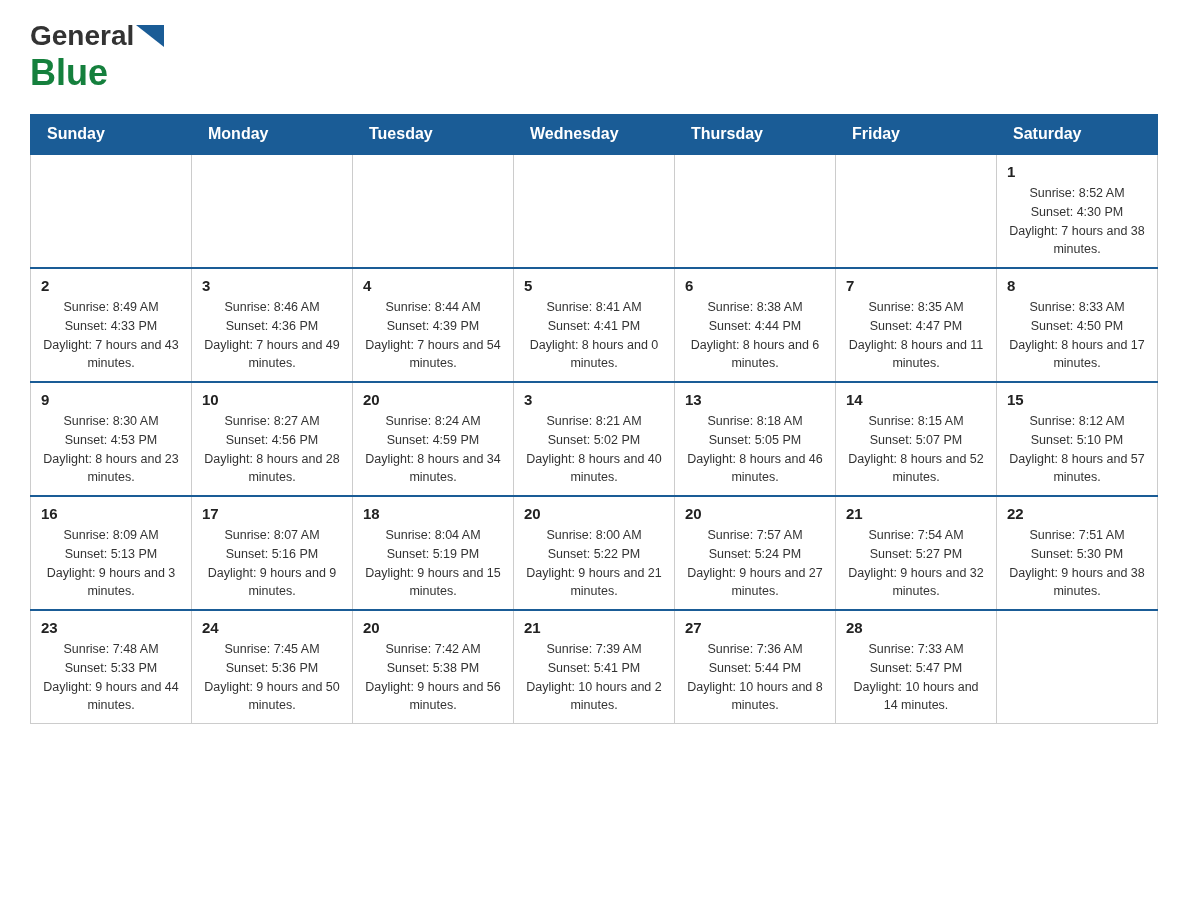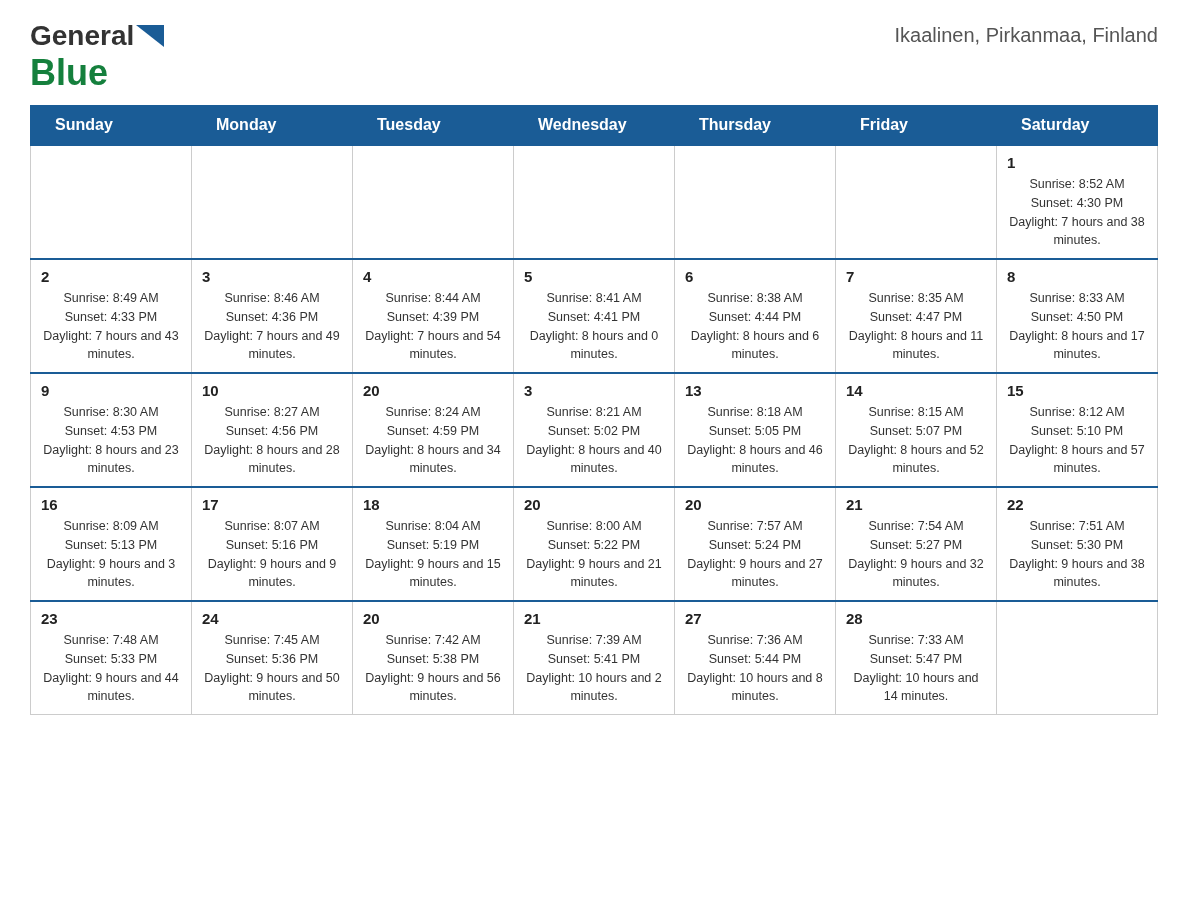--- a/index.html
+++ b/index.html
@@ -7,21 +7,21 @@
       font-family: Arial, sans-serif;
       background: #fff;
       padding: 20px 30px;
       width: 1188px;
       min-height: 918px;
     }
     .header {
       display: flex;
       justify-content: space-between;
       align-items: flex-start;
-      margin-bottom: 11px;
+      margin-bottom: 20px;
     }
     .logo {
       display: flex;
       flex-direction: column;
       align-items: flex-start;
     }
     .logo-general {
       font-size: 28px;
       font-weight: bold;
       color: #333;
@@ -46,21 +46,21 @@
     }
     .calendar {
       width: 100%;
       border-collapse: collapse;
     }
     .calendar th {
       background-color: #1a5c96;
       color: #fff;
       font-size: 16px;
       font-weight: bold;
-      padding: 10px 24px;
+      padding: 10px 16px;
       text-align: left;
       border: 1px solid #1a5c96;
     }
     .calendar td {
       vertical-align: top;
       border: 1px solid #ccc;
       padding: 8px 10px;
       width: 14.28%;
       height: 110px;
       font-size: 13px;
@@ -102,21 +102,20 @@
       <span class="logo-general">General</span>
       <div style="display:inline-flex; flex-direction:column; margin-left:2px;">
         <svg width="28" height="22" viewBox="0 0 28 22">
           <polygon points="0,0 28,0 28,22" fill="#1a5c96"></polygon>
         </svg>
       </div>
     </div>
     <span class="logo-blue">Blue</span>
   </div>
   <div class="title-area">
-    <div class="location">Ikaalinen, Pirkanmaa, Finland</div>
   </div>
 </div>
 
 <table class="calendar">
   <thead>
     <tr>
     <th>Sunday</th>
         <th>Monday</th>
         <th>Tuesday</th>
         <th>Wednesday</th>

